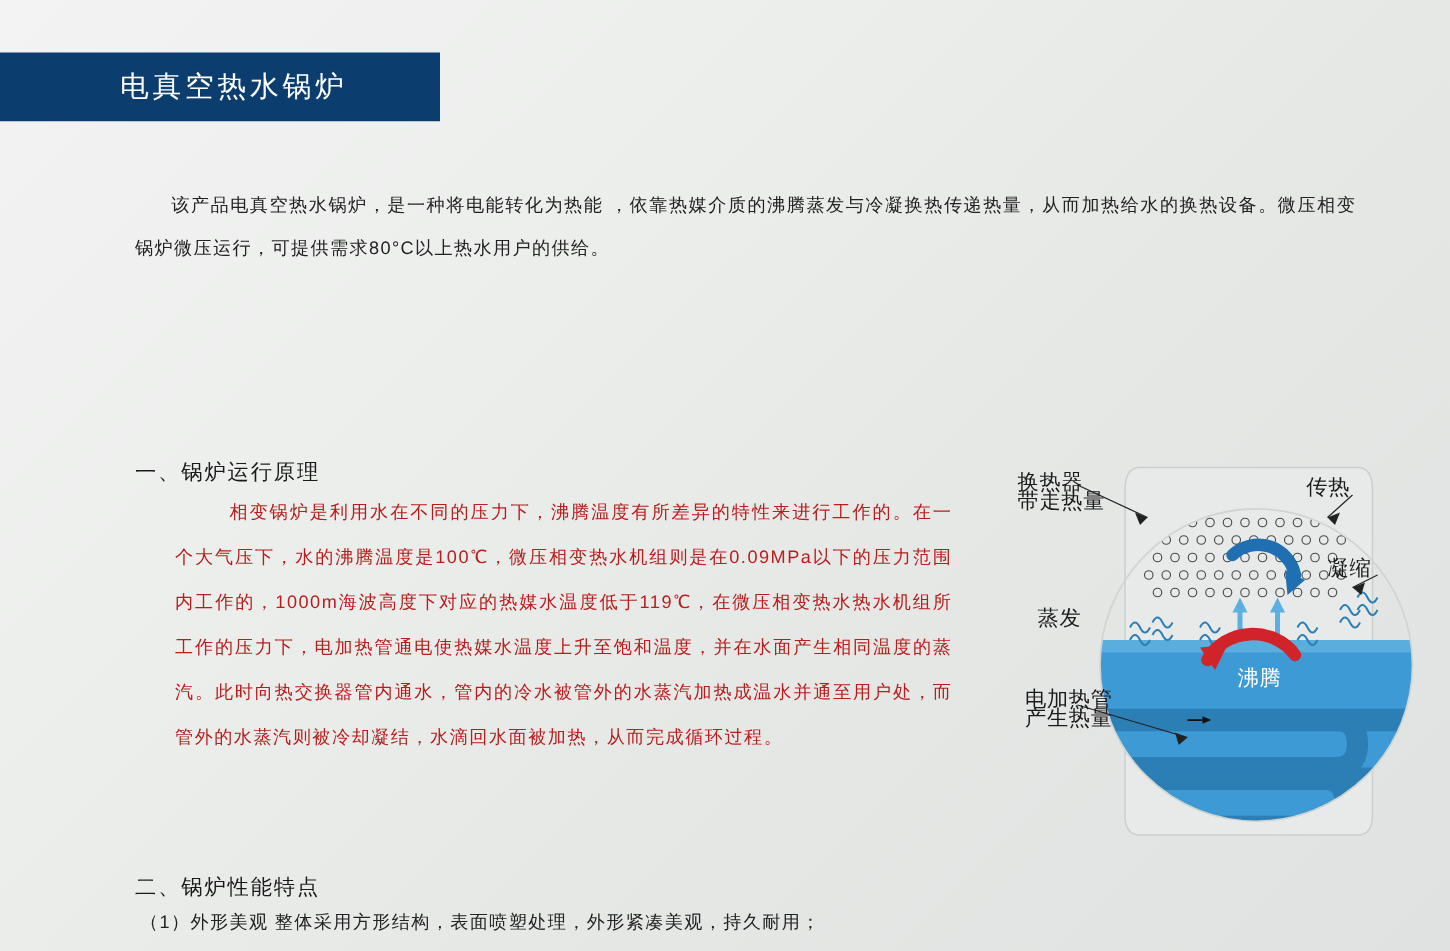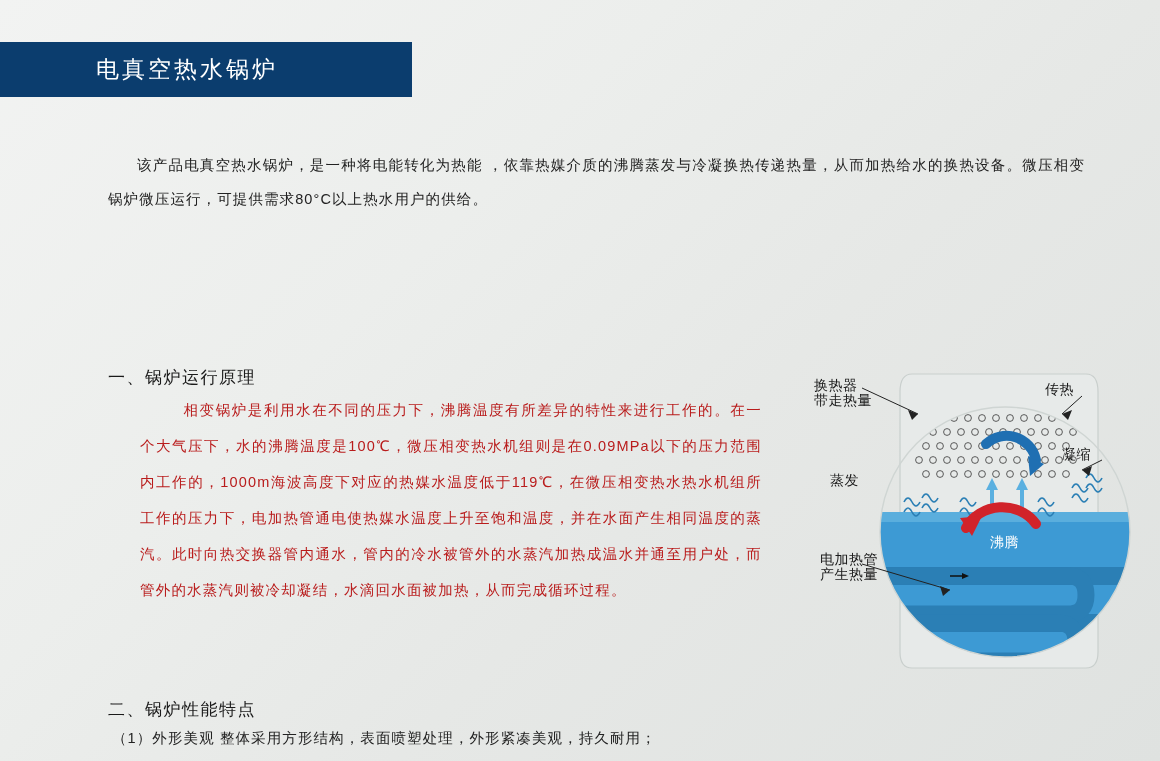--- a/index.html
+++ b/index.html
@@ -14,21 +14,21 @@
     font-family: "Liberation Sans", sans-serif;
     background: linear-gradient(135deg, #f2f3f2 0%, #eceeec 35%, #e6e8e6 60%, #dfe2e0 100%);
     color: #1a1a1a;
   }
 
   
   .title-banner {
     position: absolute;
     left: 0;
     top: 42px;
-    width: 412px;
+    width: 352px;
     height: 55px;
     background: #0b3d6e;
     display: flex;
     align-items: center;
   }
   .title-text {
     color: #ffffff;
     font-size: 23px;
     letter-spacing: 3px;
     margin-left: 96px;
@@ -94,29 +94,29 @@
     position: absolute;
     left: 800px;
     top: 352px;
     width: 350px;
     height: 345px;
   }
   .diagram svg { display: block; }
 
   .diagram-label {
     position: absolute;
-    font-size: 14px;
+    font-size: 17px;
     line-height: 15px;
     color: #1a1a1a;
     letter-spacing: 0.5px;
     white-space: nowrap;
   }
   #lbl-heatexchanger { left: 14px; top: 26px; }
   #lbl-heater        { left: 20px;  top: 200px; text-align: right; }
-  #lbl-evaporate     { left: 30px; top: 121px; }
+  #lbl-evaporate     { left: 30px; top: 135px; }
   #lbl-conduct       { left: 245px; top: 30px; }
   #lbl-condense      { left: 262px; top: 95px; }
   #lbl-boiling       { left: 190px; top: 183px; color:#ffffff; }
 </style>
 </head>
 <body>
 
 <div class="title-banner">
   <span class="title-text">电真空热水锅炉</span>
 </div>

